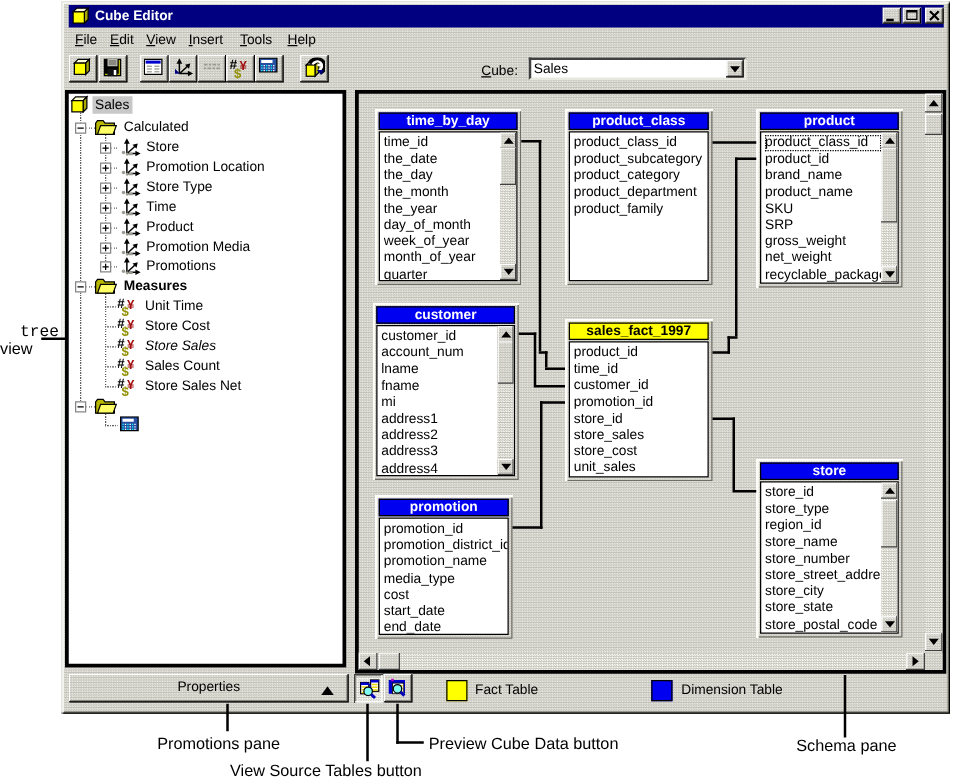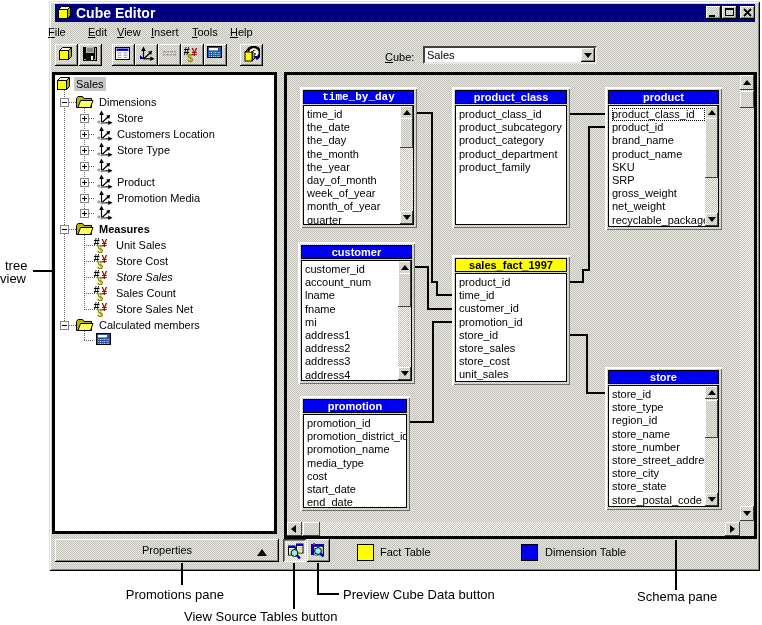--- a/index.html
+++ b/index.html
@@ -28,30 +28,30 @@
 </style></head><body>
 <div id="root">
 <div class="d" style="left:49px;top:1px;width:711px;height:570px;"></div>
 <div style="left:49px;top:1px;width:711px;height:570px;box-shadow:inset 1px 1px 0 #dfdfd7,inset -1px -1px 0 #000,inset 2px 2px 0 #fff,inset -2px -2px 0 #828278;"></div>
 <div style="left:55px;top:4px;width:700px;height:18px;background:#000080;"></div>
 <svg width="15" height="15" style="position:absolute;left:57px;top:5px;">
       <polygon points="1.5,4.5 4.5,1.5 13.5,1.5 10.5,4.5" fill="#ffffd8" stroke="#000" stroke-width="1"></polygon>
       <polygon points="10.5,4.5 13.5,1.5 13.5,10.5 10.5,13.5" fill="#a8a800" stroke="#000" stroke-width="1"></polygon>
       <rect x="1.5" y="4.5" width="9" height="9" fill="#ffff00" stroke="#000" stroke-width="1"></rect>
     </svg>
-<div class="t11" style="left:76px;top:5px;width:200px;height:16px;color:#fff;font-weight:bold;font-size:14px;line-height:16px;">Cube Editor</div>
+<div class="t11" style="left:76px;top:5px;width:200px;height:16px;color:#fff;font-weight:bold;font-size:11px;line-height:16px;">Cube Editor</div>
 <div class="d raise" style="left:706px;top:6px;width:15px;height:13px;"></div>
 <div style="left:709px;top:15px;width:6px;height:2px;background:#000;"></div>
 <div class="d raise" style="left:722px;top:6px;width:15px;height:13px;"></div>
 <div style="left:725px;top:8px;width:9px;height:8px;border:1px solid #000;border-top:2px solid #000;"></div>
 <div class="d raise" style="left:740px;top:6px;width:15px;height:13px;"></div>
 <svg width="9" height="9" style="position:absolute;left:743px;top:8px;">
       <path d="M1,1 L8,8 M8,1 L1,8" stroke="#000" stroke-width="1.8"></path>
     </svg>
-<div class="t11" style="left:48px;top:25px;width:40px;height:14px;line-height:14px;"><u>F</u>ile</div>
+<div class="t11" style="left:60px;top:25px;width:40px;height:14px;line-height:14px;"><u>F</u>ile</div>
 <div class="t11" style="left:88px;top:25px;width:40px;height:14px;line-height:14px;"><u>E</u>dit</div>
 <div class="t11" style="left:117px;top:25px;width:40px;height:14px;line-height:14px;"><u>V</u>iew</div>
 <div class="t11" style="left:151px;top:25px;width:40px;height:14px;line-height:14px;"><u>I</u>nsert</div>
 <div class="t11" style="left:192px;top:25px;width:40px;height:14px;line-height:14px;"><u>T</u>ools</div>
 <div class="t11" style="left:230px;top:25px;width:40px;height:14px;line-height:14px;"><u>H</u>elp</div>
 <div class="d raise" style="left:55px;top:44px;width:23px;height:22px;"></div>
 <svg width="17" height="17" style="position:absolute;left:58px;top:46px;">
       <polygon points="1.5,4.5 4.5,1.5 13.5,1.5 10.5,4.5" fill="#ffffd8" stroke="#000" stroke-width="1"></polygon>
       <polygon points="10.5,4.5 13.5,1.5 13.5,10.5 10.5,13.5" fill="#a8a800" stroke="#000" stroke-width="1"></polygon>
       <rect x="1.5" y="4.5" width="9" height="9" fill="#ffff00" stroke="#000" stroke-width="1"></rect>
@@ -168,21 +168,21 @@
       <polygon points="10.5,4.5 13.5,1.5 13.5,10.5 10.5,13.5" fill="#a8a800" stroke="#000" stroke-width="1"></polygon>
       <rect x="1.5" y="4.5" width="9" height="9" fill="#ffff00" stroke="#000" stroke-width="1"></rect>
     </svg>
 <div class="t11" style="left:74px;top:77px;width:32px;height:14px;background:#c8c8c8;line-height:14px;padding-left:2px;">Sales</div>
 <div style="left:60px;top:98px;width:9px;height:9px;background:#fff;border:1px solid #868686;"></div>
     <div style="left:62px;top:102px;width:5px;height:1px;background:#000;"></div>
 <svg width="18" height="14" style="position:absolute;left:76px;top:95px;">
       <polygon points="0.5,12.5 0.5,3.5 2,1.5 6.5,1.5 8,3.5 15.5,3.5 15.5,12.5" fill="#b8b800" stroke="#000"></polygon>
       <polygon points="2,12.5 4.5,5.5 17,5.5 14.5,12.5" fill="#ffff66" stroke="#000"></polygon>
     </svg>
-<div class="t11" style="left:99px;top:94px;width:170px;height:16px;line-height:16px;">Dimensions</div>
+<div class="t11" style="left:99px;top:94px;width:170px;height:16px;line-height:16px;">Calculated</div>
 <div style="left:80px;top:114px;width:9px;height:9px;background:#fff;border:1px solid #868686;"></div>
     <div style="left:82px;top:118px;width:5px;height:1px;background:#000;"></div>
     <div style="left:84px;top:116px;width:1px;height:5px;background:#000;"></div>
 <svg width="17" height="16" style="position:absolute;left:96px;top:110px;">
       <line x1="5.5" y1="13" x2="5.5" y2="3.5" stroke="#000" stroke-width="1.2"></line>
       <polygon points="5.5,0.5 3.2,5 7.8,5" fill="#000"></polygon>
       <line x1="5.5" y1="13" x2="12" y2="7" stroke="#000" stroke-width="1.2"></line>
       <polygon points="14.2,4.8 10,5.8 13.2,9" fill="#000"></polygon>
       <line x1="5.5" y1="12.8" x2="13.5" y2="12.8" stroke="#000" stroke-width="1.2"></line>
       <polygon points="16.5,12.8 12.3,10.6 12.3,15" fill="#000"></polygon>
@@ -198,21 +198,21 @@
       <line x1="5.5" y1="13" x2="5.5" y2="3.5" stroke="#000" stroke-width="1.2"></line>
       <polygon points="5.5,0.5 3.2,5 7.8,5" fill="#000"></polygon>
       <line x1="5.5" y1="13" x2="12" y2="7" stroke="#000" stroke-width="1.2"></line>
       <polygon points="14.2,4.8 10,5.8 13.2,9" fill="#000"></polygon>
       <line x1="5.5" y1="12.8" x2="13.5" y2="12.8" stroke="#000" stroke-width="1.2"></line>
       <polygon points="16.5,12.8 12.3,10.6 12.3,15" fill="#000"></polygon>
       <circle cx="2.8" cy="12" r="1.4" fill="#9a9a92"></circle>
       <circle cx="5.8" cy="13.2" r="1.3" fill="#9a9a92"></circle>
       <rect x="7.2" y="12.2" width="3" height="2" fill="#9a9a92"></rect>
     </svg>
-<div class="t11" style="left:117px;top:126px;width:150px;height:16px;line-height:16px;">Customers Location</div>
+<div class="t11" style="left:117px;top:126px;width:150px;height:16px;line-height:16px;">Promotion Location</div>
 <div style="left:80px;top:146px;width:9px;height:9px;background:#fff;border:1px solid #868686;"></div>
     <div style="left:82px;top:150px;width:5px;height:1px;background:#000;"></div>
     <div style="left:84px;top:148px;width:1px;height:5px;background:#000;"></div>
 <svg width="17" height="16" style="position:absolute;left:96px;top:142px;">
       <line x1="5.5" y1="13" x2="5.5" y2="3.5" stroke="#000" stroke-width="1.2"></line>
       <polygon points="5.5,0.5 3.2,5 7.8,5" fill="#000"></polygon>
       <line x1="5.5" y1="13" x2="12" y2="7" stroke="#000" stroke-width="1.2"></line>
       <polygon points="14.2,4.8 10,5.8 13.2,9" fill="#000"></polygon>
       <line x1="5.5" y1="12.8" x2="13.5" y2="12.8" stroke="#000" stroke-width="1.2"></line>
       <polygon points="16.5,12.8 12.3,10.6 12.3,15" fill="#000"></polygon>
@@ -228,20 +228,21 @@
       <line x1="5.5" y1="13" x2="5.5" y2="3.5" stroke="#000" stroke-width="1.2"></line>
       <polygon points="5.5,0.5 3.2,5 7.8,5" fill="#000"></polygon>
       <line x1="5.5" y1="13" x2="12" y2="7" stroke="#000" stroke-width="1.2"></line>
       <polygon points="14.2,4.8 10,5.8 13.2,9" fill="#000"></polygon>
       <line x1="5.5" y1="12.8" x2="13.5" y2="12.8" stroke="#000" stroke-width="1.2"></line>
       <polygon points="16.5,12.8 12.3,10.6 12.3,15" fill="#000"></polygon>
       <circle cx="2.8" cy="12" r="1.4" fill="#9a9a92"></circle>
       <circle cx="5.8" cy="13.2" r="1.3" fill="#9a9a92"></circle>
       <rect x="7.2" y="12.2" width="3" height="2" fill="#9a9a92"></rect>
     </svg>
+<div class="t11" style="left:117px;top:158px;width:150px;height:16px;line-height:16px;">Time</div>
 <div style="left:80px;top:178px;width:9px;height:9px;background:#fff;border:1px solid #868686;"></div>
     <div style="left:82px;top:182px;width:5px;height:1px;background:#000;"></div>
     <div style="left:84px;top:180px;width:1px;height:5px;background:#000;"></div>
 <svg width="17" height="16" style="position:absolute;left:96px;top:174px;">
       <line x1="5.5" y1="13" x2="5.5" y2="3.5" stroke="#000" stroke-width="1.2"></line>
       <polygon points="5.5,0.5 3.2,5 7.8,5" fill="#000"></polygon>
       <line x1="5.5" y1="13" x2="12" y2="7" stroke="#000" stroke-width="1.2"></line>
       <polygon points="14.2,4.8 10,5.8 13.2,9" fill="#000"></polygon>
       <line x1="5.5" y1="12.8" x2="13.5" y2="12.8" stroke="#000" stroke-width="1.2"></line>
       <polygon points="16.5,12.8 12.3,10.6 12.3,15" fill="#000"></polygon>
@@ -272,33 +273,34 @@
       <line x1="5.5" y1="13" x2="5.5" y2="3.5" stroke="#000" stroke-width="1.2"></line>
       <polygon points="5.5,0.5 3.2,5 7.8,5" fill="#000"></polygon>
       <line x1="5.5" y1="13" x2="12" y2="7" stroke="#000" stroke-width="1.2"></line>
       <polygon points="14.2,4.8 10,5.8 13.2,9" fill="#000"></polygon>
       <line x1="5.5" y1="12.8" x2="13.5" y2="12.8" stroke="#000" stroke-width="1.2"></line>
       <polygon points="16.5,12.8 12.3,10.6 12.3,15" fill="#000"></polygon>
       <circle cx="2.8" cy="12" r="1.4" fill="#9a9a92"></circle>
       <circle cx="5.8" cy="13.2" r="1.3" fill="#9a9a92"></circle>
       <rect x="7.2" y="12.2" width="3" height="2" fill="#9a9a92"></rect>
     </svg>
+<div class="t11" style="left:117px;top:205px;width:150px;height:16px;line-height:16px;">Promotions</div>
 <div style="left:60px;top:225px;width:9px;height:9px;background:#fff;border:1px solid #868686;"></div>
     <div style="left:62px;top:229px;width:5px;height:1px;background:#000;"></div>
 <svg width="18" height="14" style="position:absolute;left:76px;top:222px;">
       <polygon points="0.5,12.5 0.5,3.5 2,1.5 6.5,1.5 8,3.5 15.5,3.5 15.5,12.5" fill="#b8b800" stroke="#000"></polygon>
       <polygon points="2,12.5 4.5,5.5 17,5.5 14.5,12.5" fill="#ffff66" stroke="#000"></polygon>
     </svg>
 <div class="t11" style="left:99px;top:221px;width:170px;height:16px;line-height:16px;font-weight:bold;">Measures</div>
 <svg width="16" height="16" style="position:absolute;left:94px;top:237px;">
       <text x="-0.5" y="9" font-family="Liberation Sans, sans-serif" font-size="11" font-weight="bold" fill="#000">#</text>
       <text x="7.5" y="10" font-family="Liberation Sans, sans-serif" font-size="10.5" font-weight="bold" fill="#a01010">¥</text>
       <text x="3.2" y="16" font-family="Liberation Sans, sans-serif" font-size="10.5" font-weight="bold" fill="#909000">$</text>
     </svg>
-<div class="t11" style="left:116px;top:237px;width:150px;height:16px;line-height:16px;">Unit Sales</div>
+<div class="t11" style="left:116px;top:237px;width:150px;height:16px;line-height:16px;">Unit Time</div>
 <svg width="16" height="16" style="position:absolute;left:94px;top:253px;">
       <text x="-0.5" y="9" font-family="Liberation Sans, sans-serif" font-size="11" font-weight="bold" fill="#000">#</text>
       <text x="7.5" y="10" font-family="Liberation Sans, sans-serif" font-size="10.5" font-weight="bold" fill="#a01010">¥</text>
       <text x="3.2" y="16" font-family="Liberation Sans, sans-serif" font-size="10.5" font-weight="bold" fill="#909000">$</text>
     </svg>
 <div class="t11" style="left:116px;top:253px;width:150px;height:16px;line-height:16px;">Store Cost</div>
 <svg width="16" height="16" style="position:absolute;left:94px;top:269px;">
       <text x="-0.5" y="9" font-family="Liberation Sans, sans-serif" font-size="11" font-weight="bold" fill="#000">#</text>
       <text x="7.5" y="10" font-family="Liberation Sans, sans-serif" font-size="10.5" font-weight="bold" fill="#a01010">¥</text>
       <text x="3.2" y="16" font-family="Liberation Sans, sans-serif" font-size="10.5" font-weight="bold" fill="#909000">$</text>
@@ -315,21 +317,20 @@
       <text x="7.5" y="10" font-family="Liberation Sans, sans-serif" font-size="10.5" font-weight="bold" fill="#a01010">¥</text>
       <text x="3.2" y="16" font-family="Liberation Sans, sans-serif" font-size="10.5" font-weight="bold" fill="#909000">$</text>
     </svg>
 <div class="t11" style="left:116px;top:301px;width:150px;height:16px;line-height:16px;">Store Sales Net</div>
 <div style="left:60px;top:321px;width:9px;height:9px;background:#fff;border:1px solid #868686;"></div>
     <div style="left:62px;top:325px;width:5px;height:1px;background:#000;"></div>
 <svg width="18" height="14" style="position:absolute;left:76px;top:318px;">
       <polygon points="0.5,12.5 0.5,3.5 2,1.5 6.5,1.5 8,3.5 15.5,3.5 15.5,12.5" fill="#b8b800" stroke="#000"></polygon>
       <polygon points="2,12.5 4.5,5.5 17,5.5 14.5,12.5" fill="#ffff66" stroke="#000"></polygon>
     </svg>
-<div class="t11" style="left:99px;top:317px;width:170px;height:16px;line-height:16px;">Calculated members</div>
 <svg width="16" height="13" style="position:absolute;left:96px;top:333px;">
       <rect x="0.5" y="0.5" width="14" height="11" fill="#2850a0" stroke="#000"></rect>
       <rect x="2" y="2" width="9" height="2.4" fill="#fff"></rect>
       <rect x="2.0" y="6" width="1" height="1" fill="#0ff"></rect>
       <rect x="3.9" y="6" width="1" height="1" fill="#fff"></rect>
       <rect x="5.8" y="6" width="1" height="1" fill="#0ff"></rect>
       <rect x="7.699999999999999" y="6" width="1" height="1" fill="#fff"></rect>
       <rect x="9.6" y="6" width="1" height="1" fill="#0ff"></rect>
       <rect x="11.5" y="6" width="1" height="1" fill="#fff"></rect>
       <rect x="2.0" y="8" width="1" height="1" fill="#0ff"></rect>
@@ -353,21 +354,21 @@
 <div class="d sbb" style="left:740px;top:506px;width:14px;height:15px;"></div>
 <div class="tri-d" style="left:743px;top:511px;width:0px;height:0px;"></div>
 <div class="sbt" style="left:287px;top:522px;width:453px;height:14px;"></div>
 <div class="d sbb" style="left:287px;top:522px;width:15px;height:14px;"></div>
 <div class="tri-l" style="left:291px;top:525px;width:0px;height:0px;"></div>
 <div class="d sbb" style="left:303px;top:522px;width:17px;height:14px;"></div>
 <div class="d sbb" style="left:725px;top:522px;width:15px;height:14px;"></div>
 <div class="tri-r" style="left:730px;top:525px;width:0px;height:0px;"></div>
 <div class="d" style="left:740px;top:522px;width:14px;height:14px;"></div>
 <div class="tbl d" style="left:300px;top:87px;width:117px;height:141px;">
-      <div class="thd" style="background:#0000f0;color:#fff;font-family:Liberation Mono, monospace;">time_by_day</div>
+      <div class="thd" style="background:#0000f0;color:#fff;">time_by_day</div>
       <div class="tbd">
         <div class="rows" style="right:13px;">
           <div class="row" style="">time_id</div>
           <div class="row" style="">the_date</div>
           <div class="row" style="">the_day</div>
           <div class="row" style="">the_month</div>
           <div class="row" style="">the_year</div>
           <div class="row" style="">day_of_month</div>
           <div class="row" style="">week_of_year</div>
           <div class="row" style="">month_of_year</div>
@@ -539,21 +540,21 @@
       <rect x="5" y="8.2" width="7" height="1.2" fill="#e8d800"></rect>
       <rect x="5" y="10.4" width="7" height="1.2" fill="#e8d800"></rect>
       <rect x="3" y="1" width="2" height="2" fill="#c000c0"></rect>
       <circle cx="8" cy="9" r="3.4" fill="#7ff8f0" stroke="#000"></circle>
       <line x1="10.4" y1="11.4" x2="13.5" y2="14.5" stroke="#0000b8" stroke-width="2.4"></line>
     </svg>
 <div style="left:357px;top:544px;width:17px;height:17px;background:#ffff00;border:1px solid #000;"></div>
 <div class="t11" style="left:380px;top:544px;width:80px;height:17px;line-height:17px;">Fact Table</div>
 <div style="left:521px;top:544px;width:17px;height:17px;background:#0000f0;border:1px solid #000;"></div>
 <div class="t11" style="left:545px;top:544px;width:110px;height:17px;line-height:17px;">Dimension Table</div>
-<div class="cap" style="left:5px;top:258px;width:25px;height:14px;">tree</div>
+<div class="cap" style="left:16px;top:258px;width:25px;height:14px;font-family:Liberation Mono, monospace;">tree</div>
 <div class="cap" style="left:0px;top:271px;width:25px;height:14px;text-align:right;">view</div>
 <div style="left:33px;top:270px;width:19px;height:2px;background:#000;"></div>
 <div style="left:181px;top:563px;width:2px;height:22px;background:#000;"></div>
 <div class="cap" style="left:100px;top:587px;width:124px;height:15px;text-align:right;">Promotions pane</div>
 <div style="left:293px;top:563px;width:2px;height:46px;background:#000;"></div>
 <div class="cap" style="left:184px;top:609px;width:170px;height:15px;">View Source Tables button</div>
 <div style="left:317px;top:563px;width:2px;height:32px;background:#000;"></div>
 <div style="left:317px;top:593px;width:22px;height:2px;background:#000;"></div>
 <div class="cap" style="left:343px;top:587px;width:160px;height:15px;">Preview Cube Data button</div>
 <div style="left:675px;top:540px;width:2px;height:50px;background:#000;"></div>

